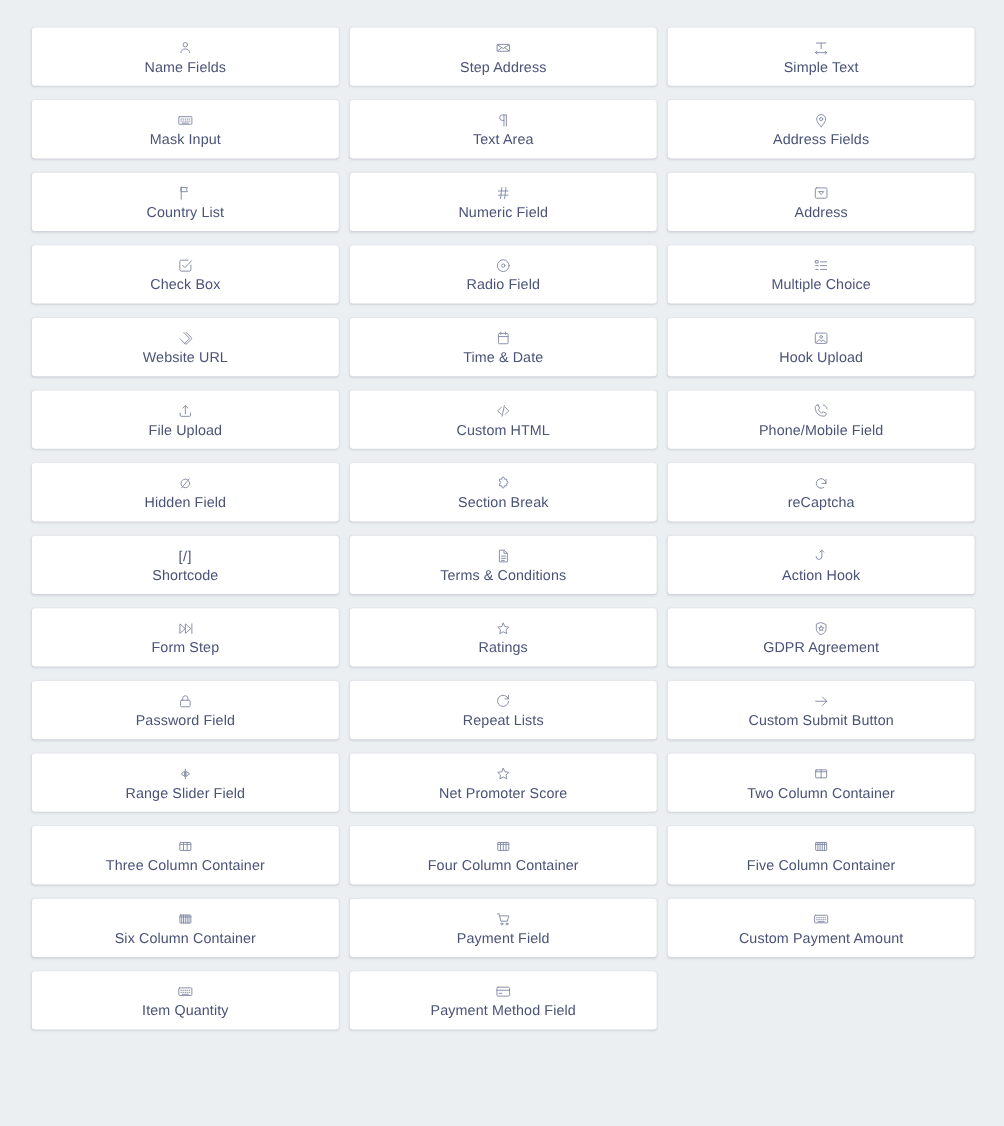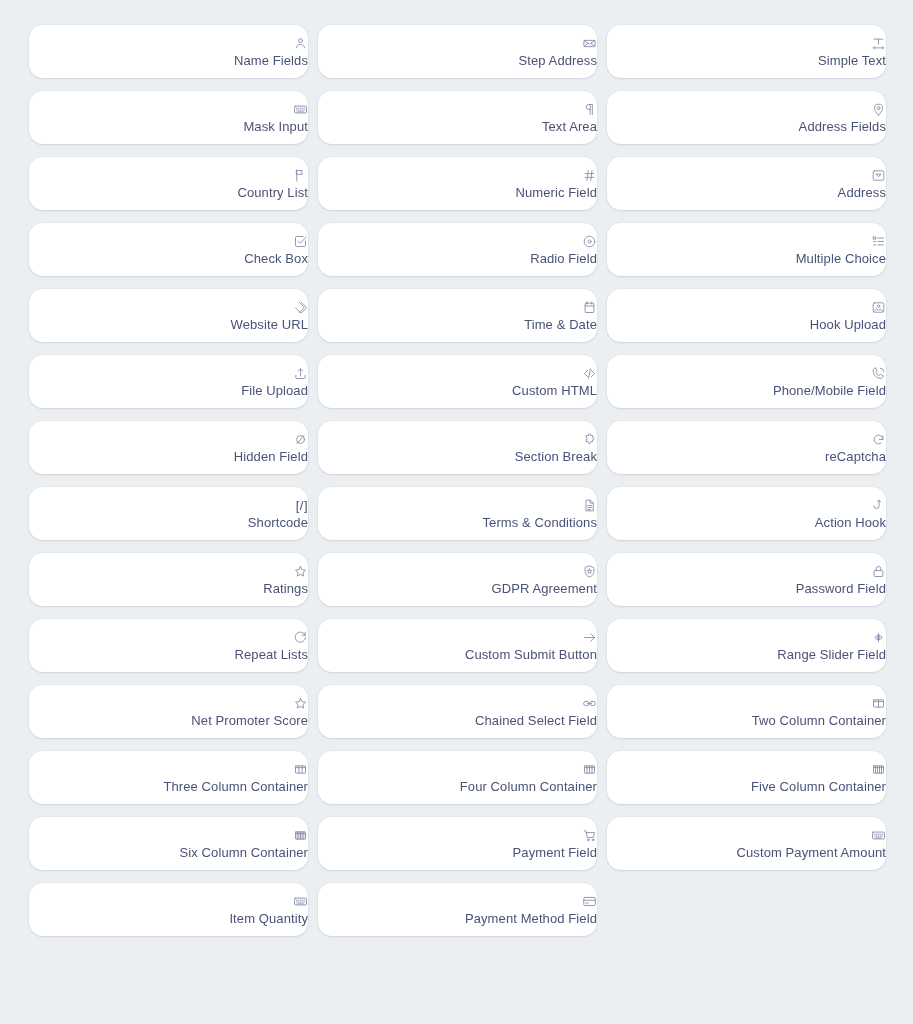--- a/index.html
+++ b/index.html
@@ -12,25 +12,25 @@
   #field-grid {
     display: grid;
     grid-template-columns: repeat(3, 279px);
     column-gap: 10px;
     row-gap: 13px;
     padding: 25px 0 0 29px;
     width: 913px;
   }
   .field-card {
     background: #ffffff;
-    border-radius: 14px;
+    border-radius: 3px;
     height: 53px;
     display: flex;
     flex-direction: column;
-    align-items: flex-end;
+    align-items: center;
     justify-content: center;
     box-shadow: 0 1px 2px rgba(60, 70, 100, 0.13), 0 0 0 1px rgba(180,188,200,0.10);
     cursor: move;
     user-select: none;
   }
   .field-icon {
     height: 17px;
     display: flex;
     align-items: center;
     justify-content: center;
@@ -261,20 +261,28 @@
         <svg width="15" height="15" viewBox="0 0 24 24" fill="none" stroke="currentColor" stroke-width="1.4" stroke-linecap="round" stroke-linejoin="round">
           <path d="M13 3.5v9.2a4.2 4.2 0 1 1-8.4 0"></path>
           <path d="M10.2 6.3 13 3.5l2.8 2.8"></path>
         </svg>
       </span>
       <span class="field-label">Action Hook</span>
     </div>
     <div class="field-card">
       <span class="field-icon">
         <svg width="15" height="15" viewBox="0 0 24 24" fill="none" stroke="currentColor" stroke-width="1.4" stroke-linecap="round" stroke-linejoin="round">
+          <path d="M4.5 5.5 12 12l-7.5 6.5zM12.5 5.5 20 12l-7.5 6.5zM21.5 5v14"></path>
+        </svg>
+      </span>
+      <span class="field-label">Form Step</span>
+    </div>
+    <div class="field-card">
+      <span class="field-icon">
+        <svg width="15" height="15" viewBox="0 0 24 24" fill="none" stroke="currentColor" stroke-width="1.4" stroke-linecap="round" stroke-linejoin="round">
           <path d="m12 4 2.4 5 5.6.8-4 3.9 1 5.5-5-2.6-5 2.6 1-5.5-4-3.9 5.6-.8z"></path>
         </svg>
       </span>
       <span class="field-label">Ratings</span>
     </div>
     <div class="field-card">
       <span class="field-icon">
         <svg width="15" height="15" viewBox="0 0 24 24" fill="none" stroke="currentColor" stroke-width="1.4" stroke-linecap="round" stroke-linejoin="round">
           <path d="M12 3.2 19 6v6c0 4.3-3 7.3-7 8.8-4-1.5-7-4.5-7-8.8V6z"></path>
           <path d="m12 8 1.1 2.3 2.5.3-1.8 1.8.4 2.5-2.2-1.2-2.2 1.2.4-2.5-1.8-1.8 2.5-.3z"></path>
@@ -318,30 +326,20 @@
       </span>
       <span class="field-label">Range Slider Field</span>
     </div>
     <div class="field-card">
       <span class="field-icon">
         <svg width="15" height="15" viewBox="0 0 24 24" fill="none" stroke="currentColor" stroke-width="1.4" stroke-linecap="round" stroke-linejoin="round">
           <path d="m12 4 2.4 5 5.6.8-4 3.9 1 5.5-5-2.6-5 2.6 1-5.5-4-3.9 5.6-.8z"></path>
         </svg>
       </span>
       <span class="field-label">Net Promoter Score</span>
-    </div>
-    <div class="field-card">
-      <span class="field-icon">
-        <svg width="15" height="15" viewBox="0 0 24 24" fill="none" stroke="currentColor" stroke-width="1.4" stroke-linecap="round" stroke-linejoin="round">
-          <rect x="2.6" y="8.6" width="8.6" height="6.8" rx="3.4"></rect>
-          <rect x="12.8" y="8.6" width="8.6" height="6.8" rx="3.4"></rect>
-          <path d="M9 12h6"></path>
-        </svg>
-      </span>
-      <span class="field-label">Chained Select Field</span>
     </div>
     <div class="field-card">
       <span class="field-icon">
         <svg width="15" height="15" viewBox="0 0 24 24" fill="none" stroke="currentColor" stroke-width="1.4" stroke-linecap="round" stroke-linejoin="round">
           <rect x="4" y="6.2" width="16" height="11.6" rx="0.8"></rect>
           <path d="M4 9h16"></path>
           <path d="M12.00 6.2V17.8"></path>
         </svg>
       </span>
       <span class="field-label">Two Column Container</span>

